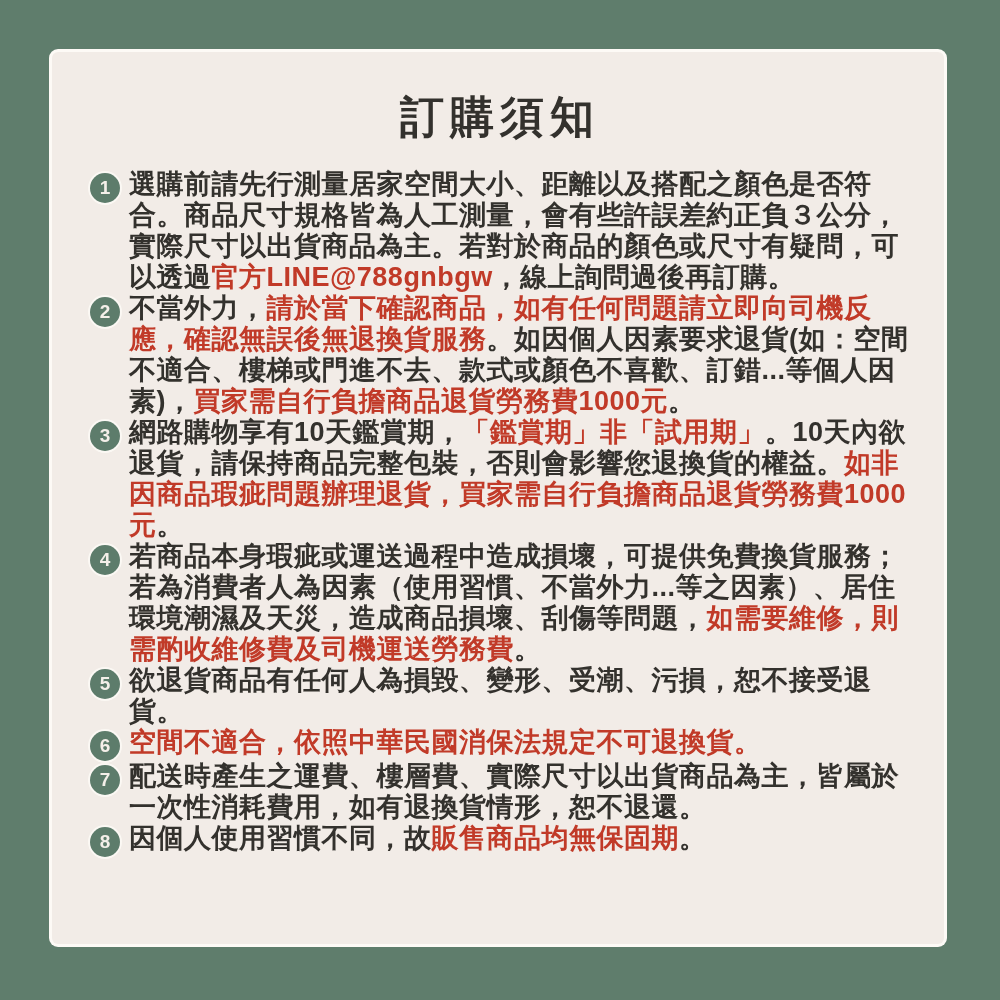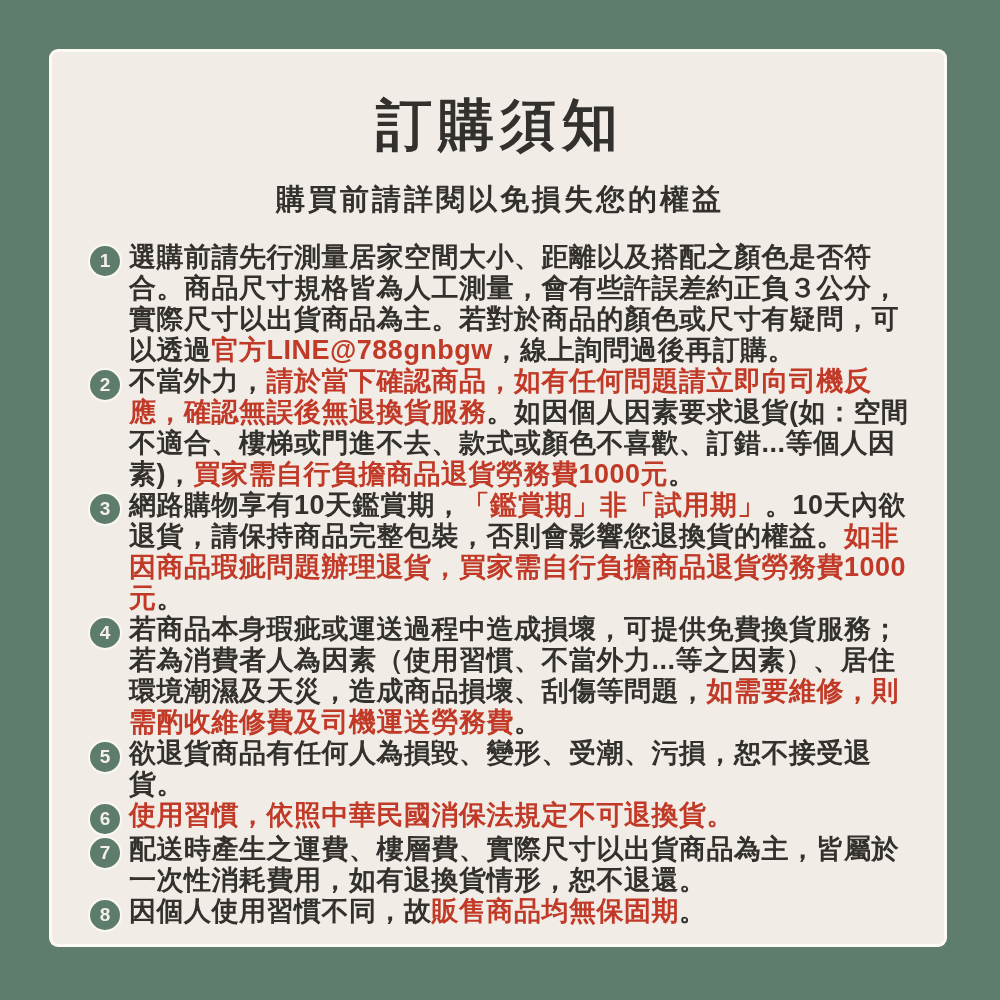--- a/index.html
+++ b/index.html
@@ -22,21 +22,21 @@
   .card{
     position:absolute;
     left:52px;top:52px;right:56px;bottom:56px;
     background:var(--card-bg);
     border-radius:6px;
     box-shadow:0 0 0 3px var(--card-outline);
     padding:32px 34px 30px 38px;
   }
   .title{
     text-align:center;
-    font-size:56px;
+    font-size:44px;
     font-weight:900;
     letter-spacing:6px;
     color:var(--text-dark);
     margin-top:4px;
   }
   .subtitle{
     text-align:center;
     font-size:29px;
     font-weight:800;
     letter-spacing:3px;
@@ -73,21 +73,20 @@
     color:var(--text-dark);
     letter-spacing:.5px;
   }
   .item-text .red{color:var(--accent-red);}
 </style>
 </head>
 <body>
 
 <div class="card">
   <h1 class="title">訂購須知</h1>
-  <h2 class="subtitle">購買前請詳閱以免損失您的權益</h2>
   <ol class="list">
       <li class="item">
         <span class="badge">1</span>
         <p class="item-text"><span class="normal">選購前請先行測量居家空間大小、距離以及搭配之顏色是否符合。商品尺寸規格皆為人工測量，會有些許誤差約正負３公分，實際尺寸以出貨商品為主。若對於商品的顏色或尺寸有疑問，可以透過</span><span class="red">官方LINE@788gnbgw</span><span class="normal">，線上詢問過後再訂購。</span></p>
       </li>
       <li class="item">
         <span class="badge">2</span>
         <p class="item-text"><span class="normal">不當外力，</span><span class="red">請於當下確認商品，如有任何問題請立即向司機反應，確認無誤後無退換貨服務</span><span class="normal">。如因個人因素要求退貨(如：空間不適合、樓梯或門進不去、款式或顏色不喜歡、訂錯...等個人因素)，</span><span class="red">買家需自行負擔商品退貨勞務費1000元</span><span class="normal">。</span></p>
       </li>
       <li class="item">
@@ -97,21 +96,21 @@
       <li class="item">
         <span class="badge">4</span>
         <p class="item-text"><span class="normal">若商品本身瑕疵或運送過程中造成損壞，可提供免費換貨服務；若為消費者人為因素（使用習慣、不當外力...等之因素）、居住環境潮濕及天災，造成商品損壞、刮傷等問題，</span><span class="red">如需要維修，則需酌收維修費及司機運送勞務費</span><span class="normal">。</span></p>
       </li>
       <li class="item">
         <span class="badge">5</span>
         <p class="item-text"><span class="normal">欲退貨商品有任何人為損毀、變形、受潮、污損，恕不接受退貨。</span></p>
       </li>
       <li class="item">
         <span class="badge">6</span>
-        <p class="item-text"><span class="red">使用習慣，依照中華民國消保法規定不可退換貨。</span></p>
+        <p class="item-text"><span class="red">空間不適合，依照中華民國消保法規定不可退換貨。</span></p>
       </li>
       <li class="item">
         <span class="badge">7</span>
         <p class="item-text"><span class="normal">配送時產生之運費、樓層費、實際尺寸以出貨商品為主，皆屬於一次性消耗費用，如有退換貨情形，恕不退還。</span></p>
       </li>
       <li class="item">
         <span class="badge">8</span>
         <p class="item-text"><span class="normal">因個人使用習慣不同，故</span><span class="red">販售商品均無保固期</span><span class="normal">。</span></p>
       </li>
     </ol>

